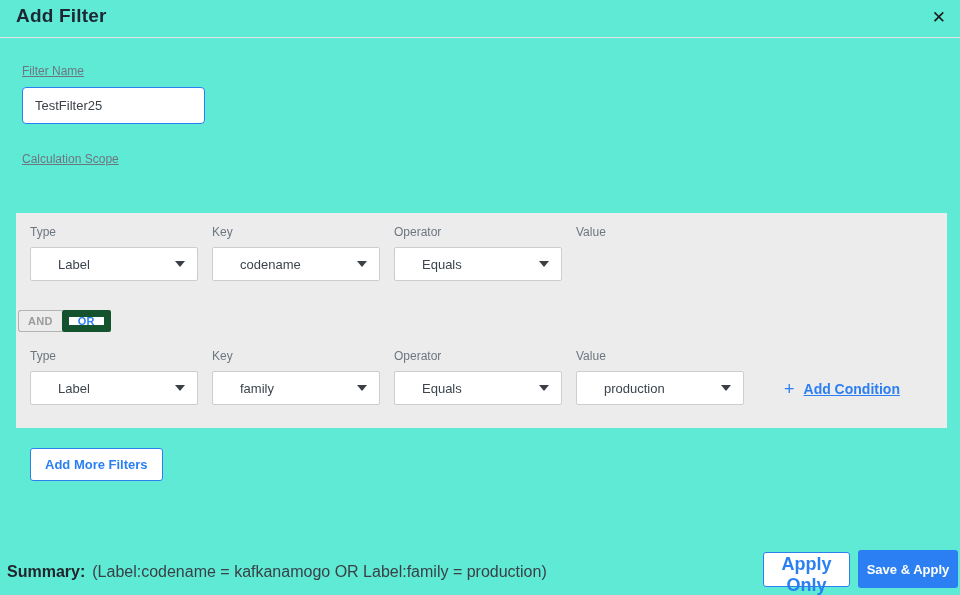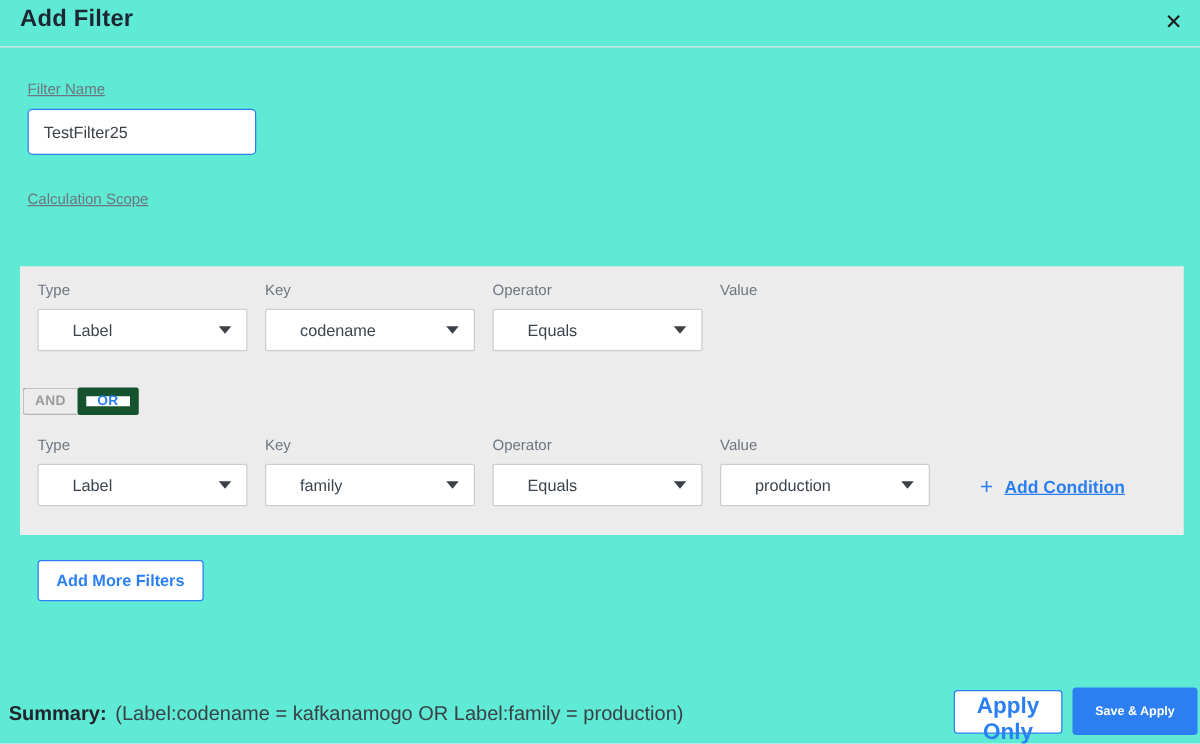--- a/index.html
+++ b/index.html
@@ -109,21 +109,21 @@
   .summary-label { font-weight:700; color:#20262c; margin-right:7px; }
 
   .apply-only-btn {
     position:absolute; left:763px; top:552px; width:87px; height:35px; box-sizing:border-box;
     background:#ffffff; border:1px solid #2b7ff2; border-radius:3px;
     color:#2b7ff2; font-size:18px; font-weight:700; font-family:inherit; cursor:pointer;
   }
   .save-apply-btn {
     position:absolute; left:858px; top:550px; width:100px; height:38px; box-sizing:border-box;
     background:#2b7ff2; border:none; border-radius:3px;
-    color:#ffffff; font-size:10px; font-weight:700; font-family:inherit; cursor:pointer;
+    color:#ffffff; font-size:13px; font-weight:700; font-family:inherit; cursor:pointer;
   }
 </style>
 </head>
 <body>
 
 <div class="modal">
 
   <div class="header-title">Add Filter</div>
   <button class="close-btn">✕</button>
   <div class="header-divider"></div>

